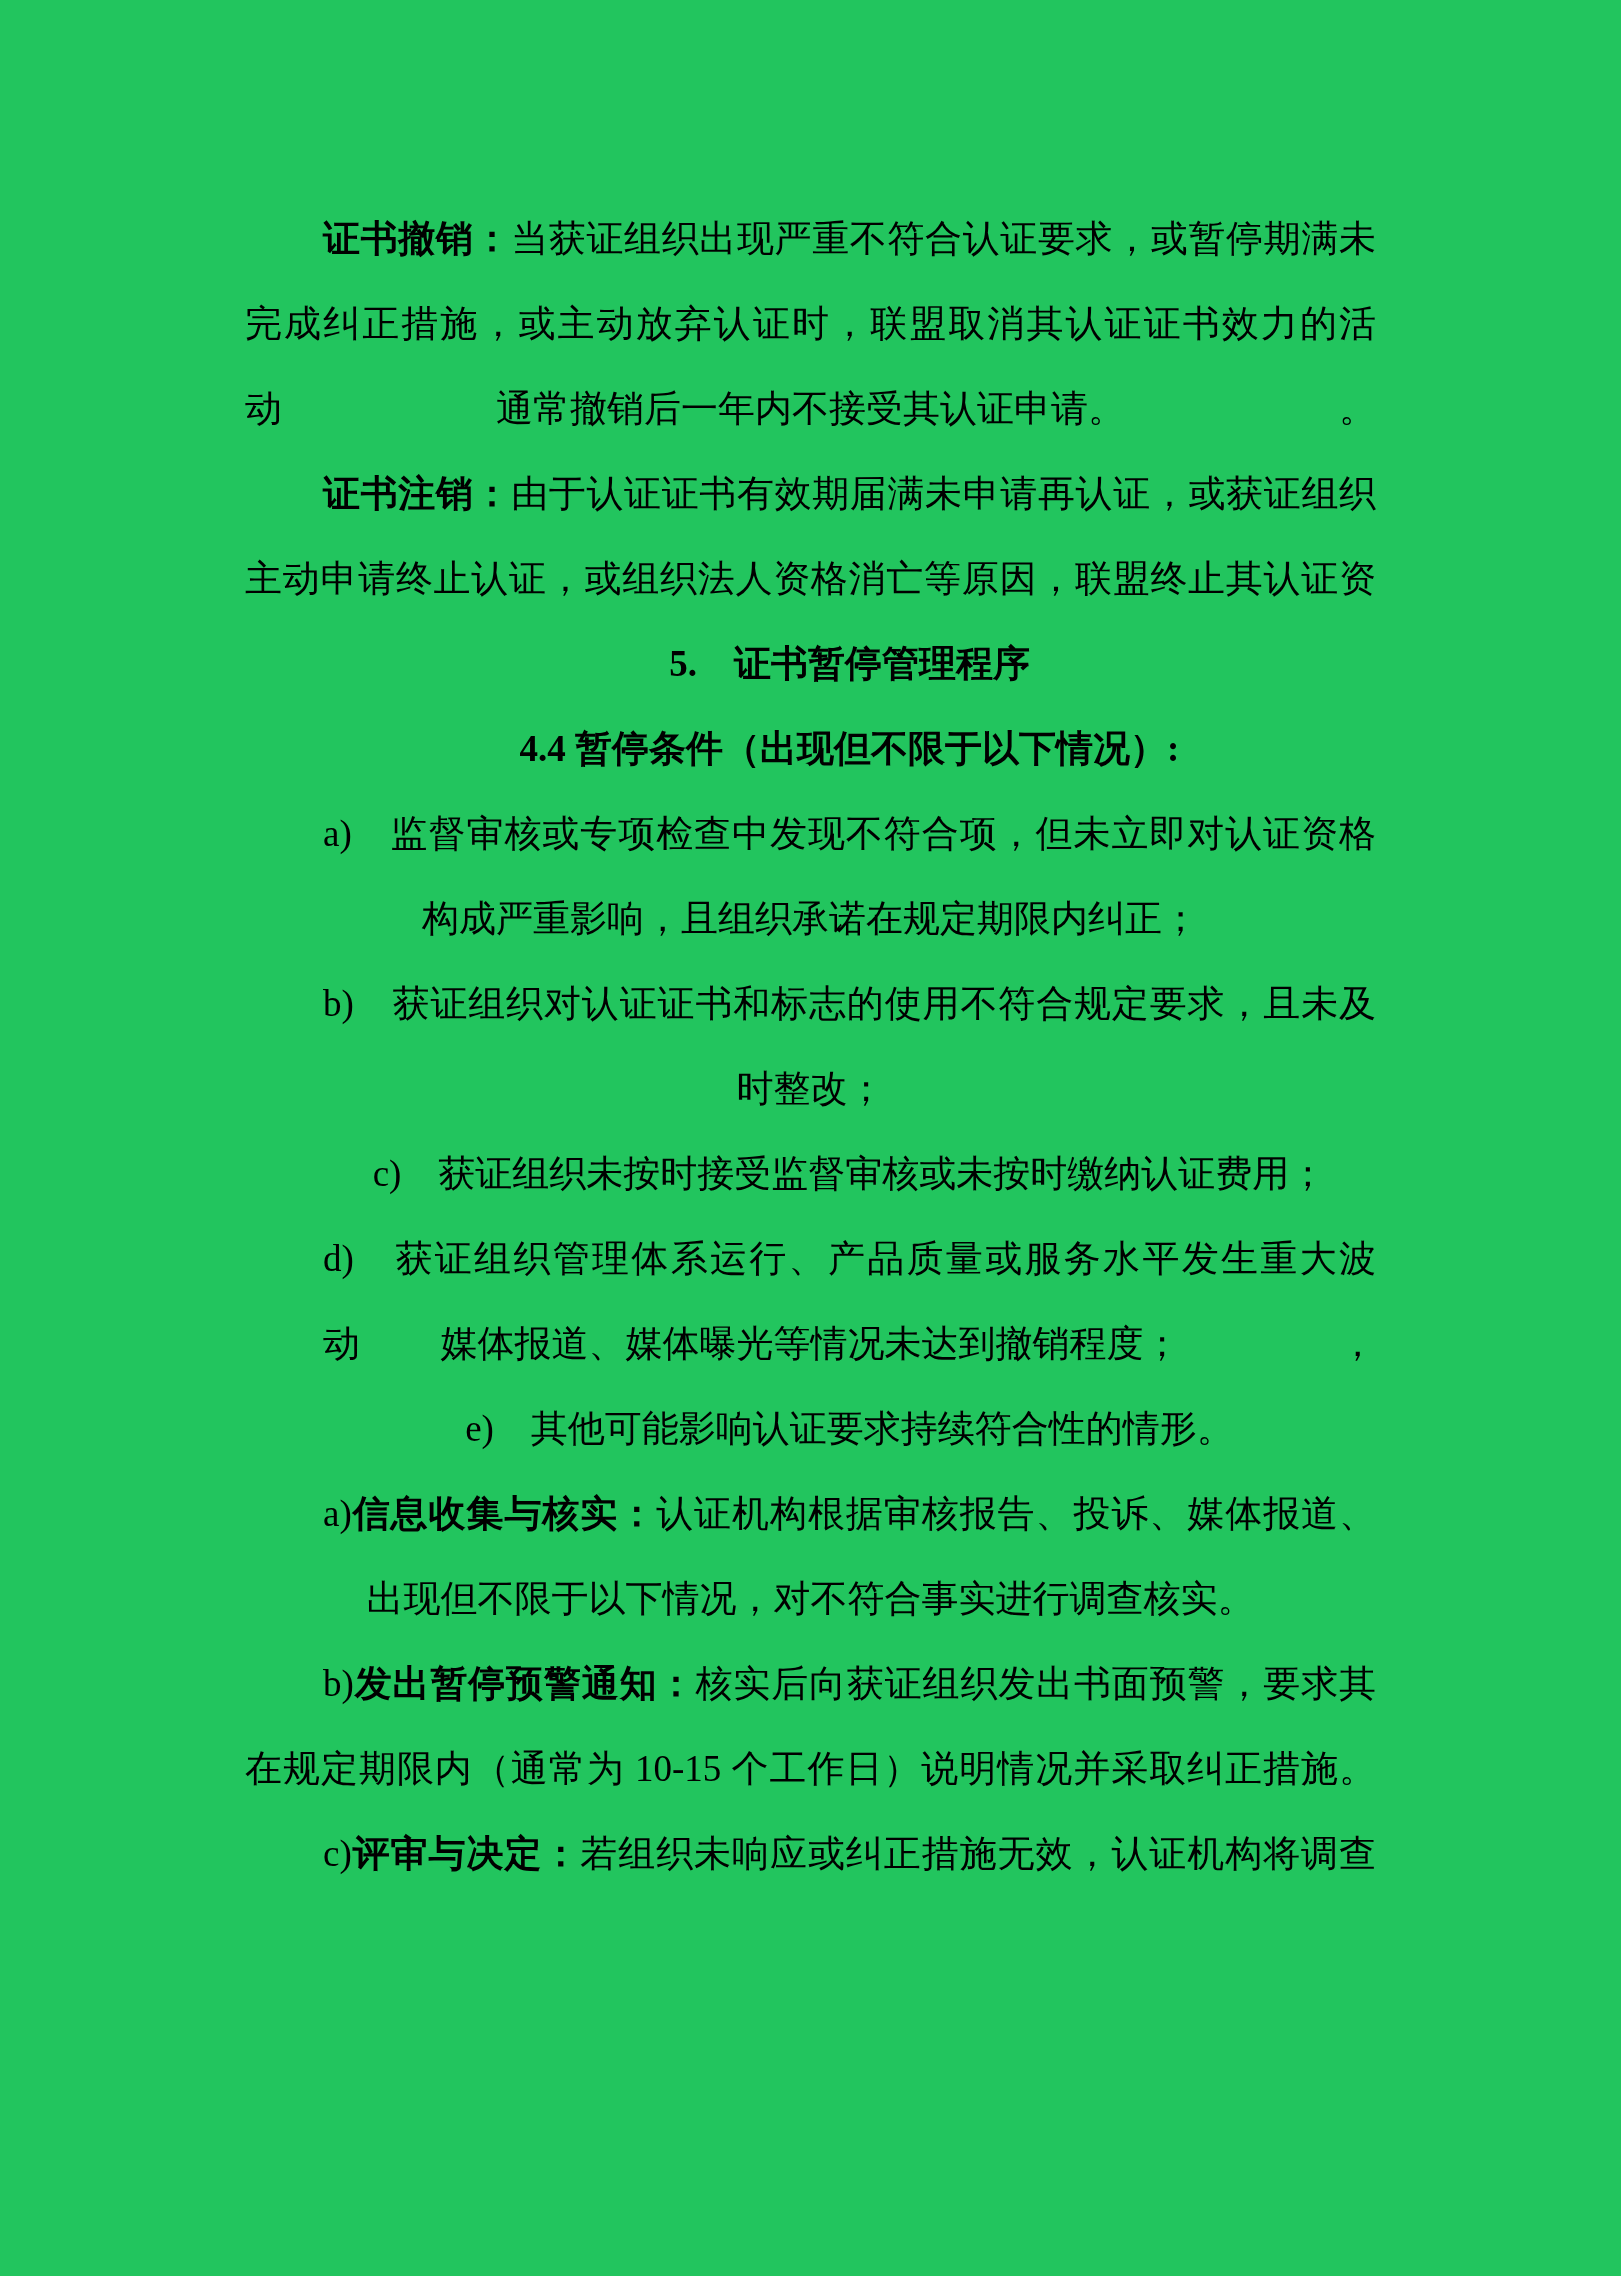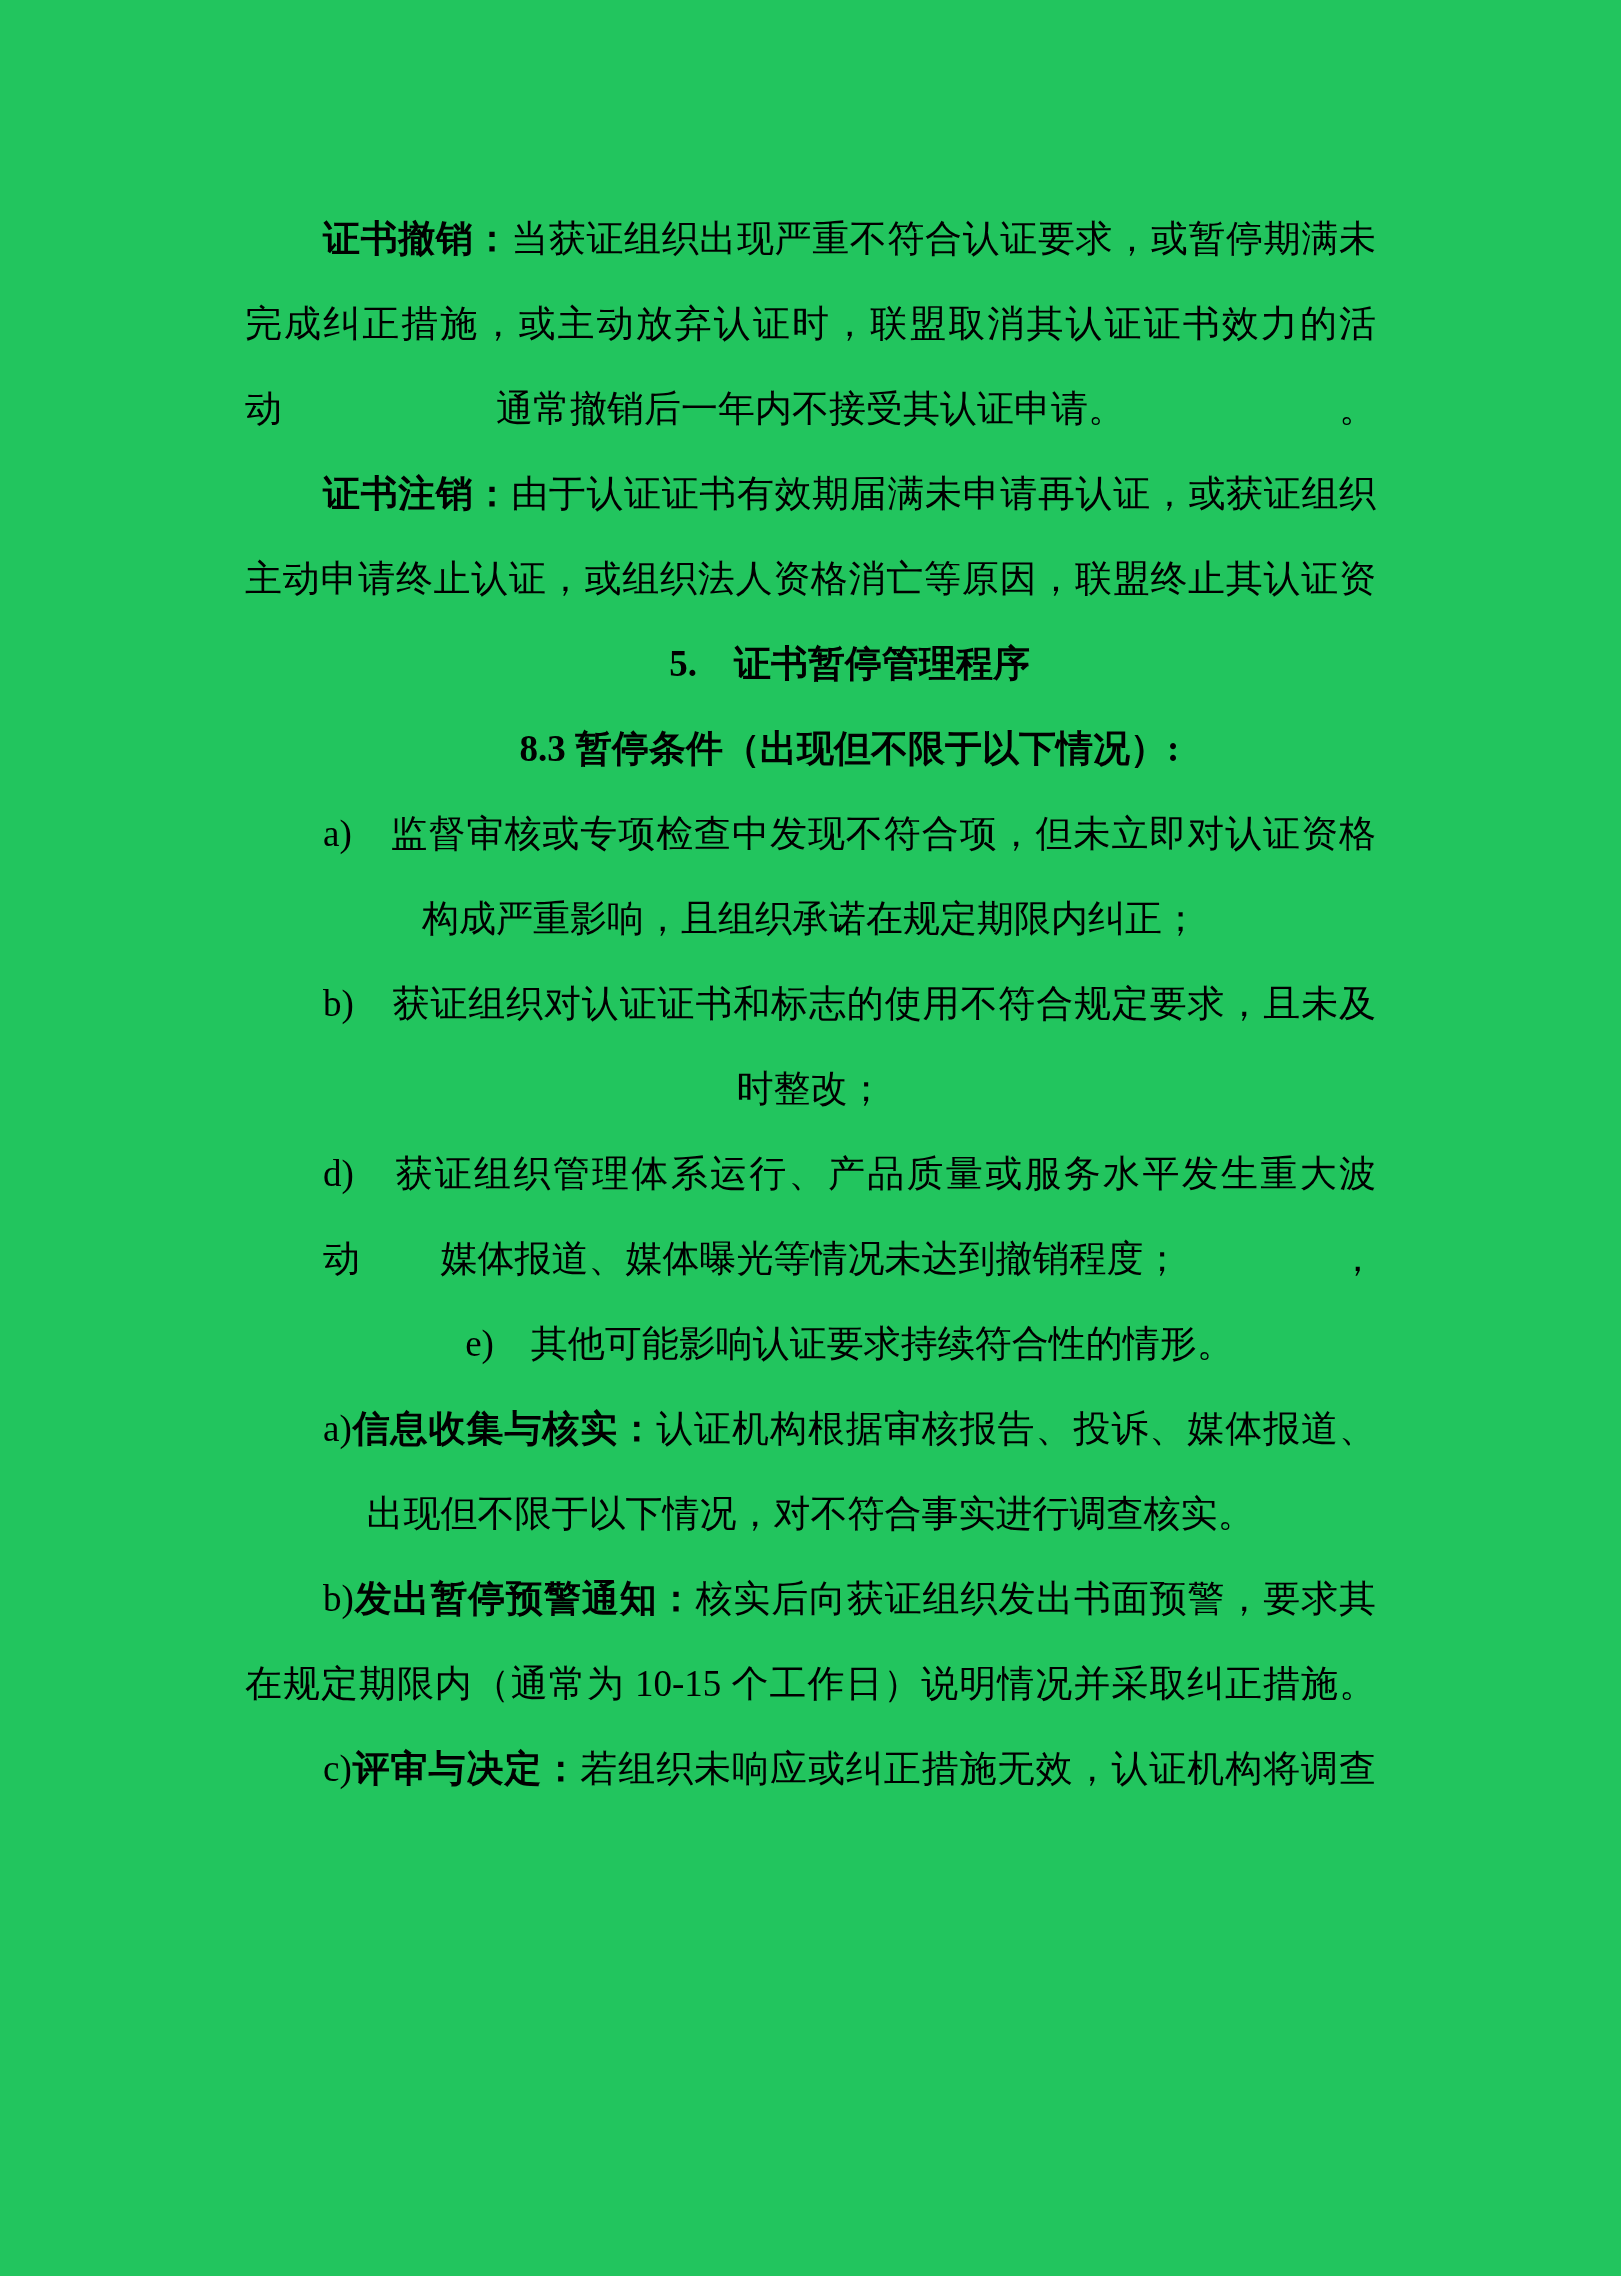--- a/index.html
+++ b/index.html
@@ -41,25 +41,26 @@
 <body>
 
 <div class="page">
   <div class="content">
       <div class="line ind jl"><span class="run b">证书撤销：</span><span class="run">当获证组织出现严重不符合认证要求，或暂停期满未</span></div>
       <div class="line jl"><span class="run">完成纠正措施，或主动放弃认证时，联盟取消其认证证书效力的活动。</span></div>
       <div class="line"><span class="run">通常撤销后一年内不接受其认证申请。</span></div>
       <div class="line ind jl"><span class="run b">证书注销：</span><span class="run">由于认证证书有效期届满未申请再认证，或获证组织</span></div>
       <div class="line jl"><span class="run">主动申请终止认证，或组织法人资格消亡等原因，联盟终止其认证资</span></div>
       <div class="line ind"><span class="run b">5.　证书暂停管理程序</span></div>
-      <div class="line ind"><span class="run b">8.3 暂停条件（出现但不限于以下情况）:</span></div>
+      <div class="line ind"><span class="run b">4.4 暂停条件（出现但不限于以下情况）:</span></div>
       <div class="line ind jl"><span class="run">a)　监督审核或专项检查中发现不符合项，但未立即对认证资格</span></div>
       <div class="line"><span class="run">构成严重影响，且组织承诺在规定期限内纠正；</span></div>
       <div class="line ind jl"><span class="run">b)　获证组织对认证证书和标志的使用不符合规定要求，且未及</span></div>
       <div class="line"><span class="run">时整改；</span></div>
+      <div class="line ind"><span class="run">c)　获证组织未按时接受监督审核或未按时缴纳认证费用；</span></div>
       <div class="line ind jl"><span class="run">d)　获证组织管理体系运行、产品质量或服务水平发生重大波动，</span></div>
       <div class="line"><span class="run">媒体报道、媒体曝光等情况未达到撤销程度；</span></div>
       <div class="line ind"><span class="run">e)　其他可能影响认证要求持续符合性的情形。</span></div>
       <div class="line ind jl"><span class="run">a)</span><span class="run b">信息收集与核实：</span><span class="run">认证机构根据审核报告、投诉、媒体报道、</span></div>
       <div class="line"><span class="run">出现但不限于以下情况，对不符合事实进行调查核实。</span></div>
       <div class="line ind jl"><span class="run">b)</span><span class="run b">发出暂停预警通知：</span><span class="run">核实后向获证组织发出书面预警，要求其</span></div>
       <div class="line jl"><span class="run">在规定期限内（通常为 10-15 个工作日）说明情况并采取纠正措施。</span></div>
       <div class="line ind jl"><span class="run">c)</span><span class="run b">评审与决定：</span><span class="run">若组织未响应或纠正措施无效，认证机构将调查</span></div>
     </div>
 </div>

